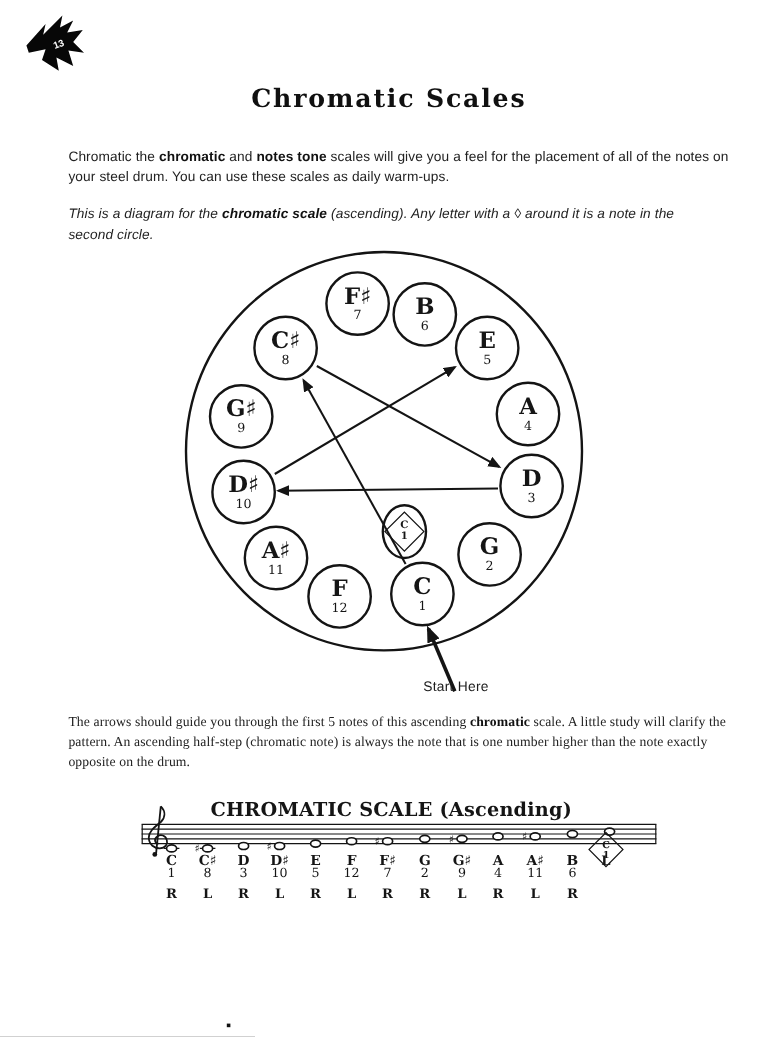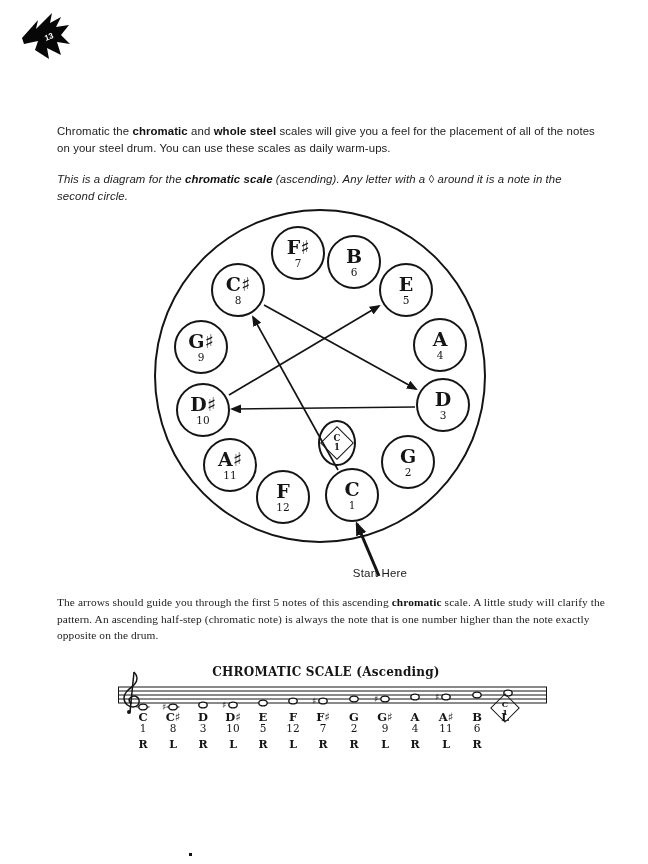--- a/index.html
+++ b/index.html
@@ -41,21 +41,21 @@
                font-size:8.5px;line-height:1.05;font-weight:bold;}
 
   .arrow-layer{position:absolute;left:0;top:0;width:648px;height:864px;pointer-events:none;}
 
   .start-here{position:absolute;left:336px;top:567px;width:88px;text-align:center;
               font-size:11.5px;letter-spacing:.2px;color:#1c1c1c;}
 
   
   .staff-title{position:absolute;left:110px;top:665px;width:432px;text-align:center;
                font-family:"DejaVu Serif","Liberation Serif",serif;font-weight:bold;
-               font-size:12px;letter-spacing:.2px;}
+               font-size:16px;letter-spacing:.2px;}
   .staff-svg{position:absolute;left:110px;top:662px;}
   .staff-col{position:absolute;top:711px;width:30px;text-align:center;
              font-family:"DejaVu Serif","DejaVu Sans","Liberation Serif",serif;}
   .sc-letter{display:block;font-size:11.5px;line-height:1.05;font-weight:bold;}
   .sc-num{display:block;font-size:10.5px;line-height:1.05;}
   .sc-stick{display:block;font-size:11px;line-height:1;margin-top:5px;font-weight:bold;}
   .staff-col.diamond-col{top:708px;}
   .ld-wrap{position:relative;width:30px;height:28px;margin:0 auto;}
   .label-diamond{position:absolute;left:50%;top:50%;width:19px;height:19px;
                  transform:translate(-50%,-50%) rotate(45deg);border:1.3px solid #141414;}
@@ -69,22 +69,23 @@
 </head>
 <body>
 
 <div class="page">
 
   <svg class="corner" viewBox="0 0 52 52">
     <polygon points="2,28 18,10 16,19 32,3 30,13 41,7 36,17 49,15 41,25 50,34 37,32 41,45 27,38 29,49 15,40 18,31 4,34" fill="#070707"></polygon>
     <text x="25" y="31" font-size="8" font-weight="bold" fill="#ffffff" font-family="Liberation Sans, sans-serif" transform="rotate(-20 25 29)">13</text>
   </svg>
 
-
-  <div class="para p1"><span>Chromatic the </span><b>chromatic</b><span> and </span><b>whole steel</b><span> scales will give you a feel for the placement of all of the notes on your steel drum. You can use these scales as daily warm-ups.</span></div>
+  <div class="title">Chromatic Scales</div>
+
+  <div class="para p1"><span>Chromatic the </span><b>chromatic</b><span> and </span><b>notes tone</b><span> scales will give you a feel for the placement of all of the notes on your steel drum. You can use these scales as daily warm-ups.</span></div>
 
   <div class="para p2"><span>This is a diagram for the </span><b>chromatic scale</b><span> (ascending). Any letter with a </span><span>◊</span><span> around it is a note in the second circle.</span></div>
 
   <div class="big-circle"></div>
 
   <div class="note-circle" style="left:271px;top:226px">
     <span class="nc-letter">F♯</span>
     <span class="nc-num">7</span>
   </div>
   <div class="note-circle" style="left:327px;top:235px">

